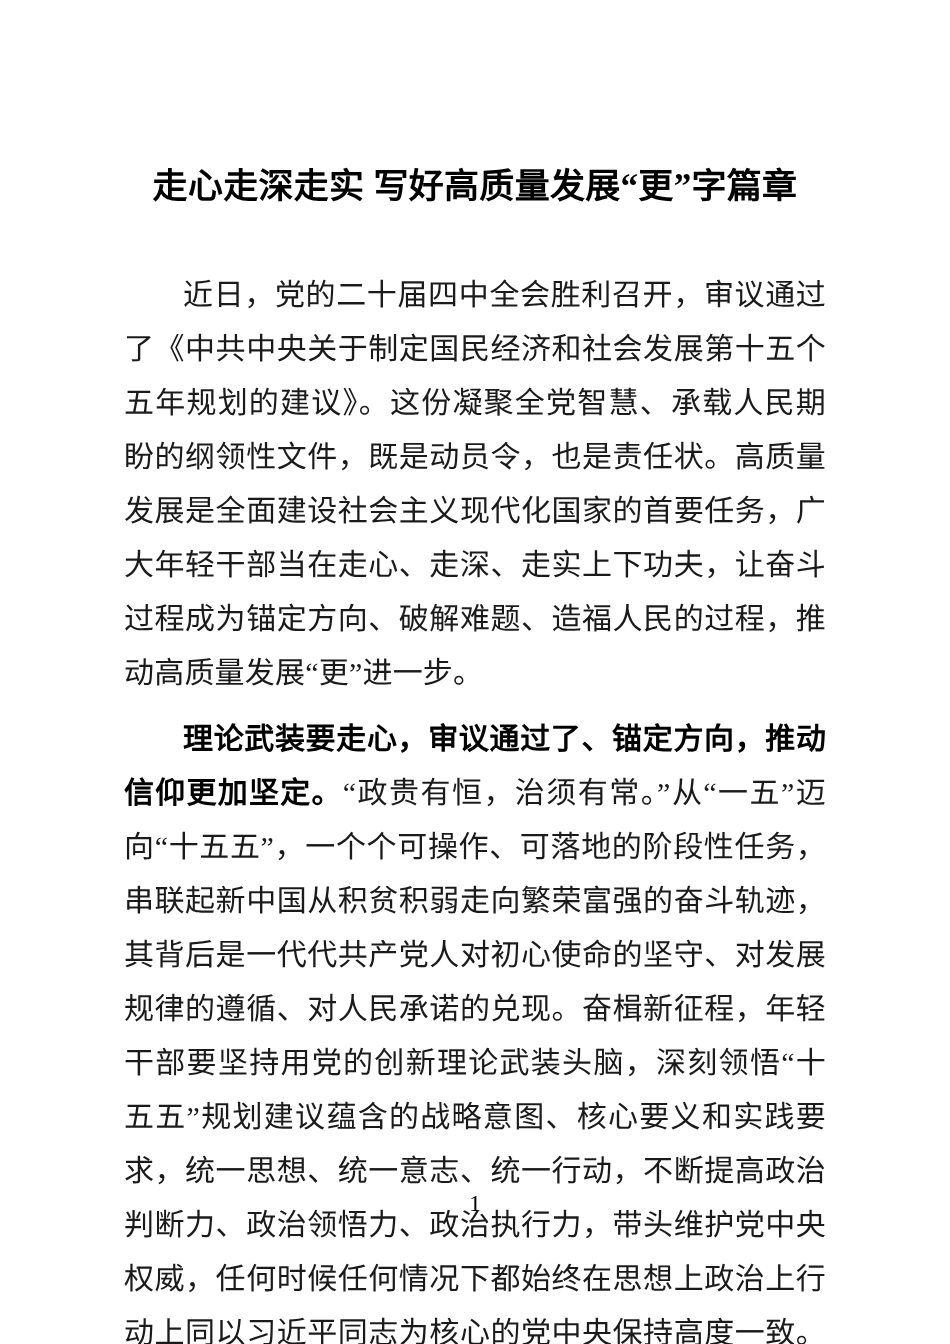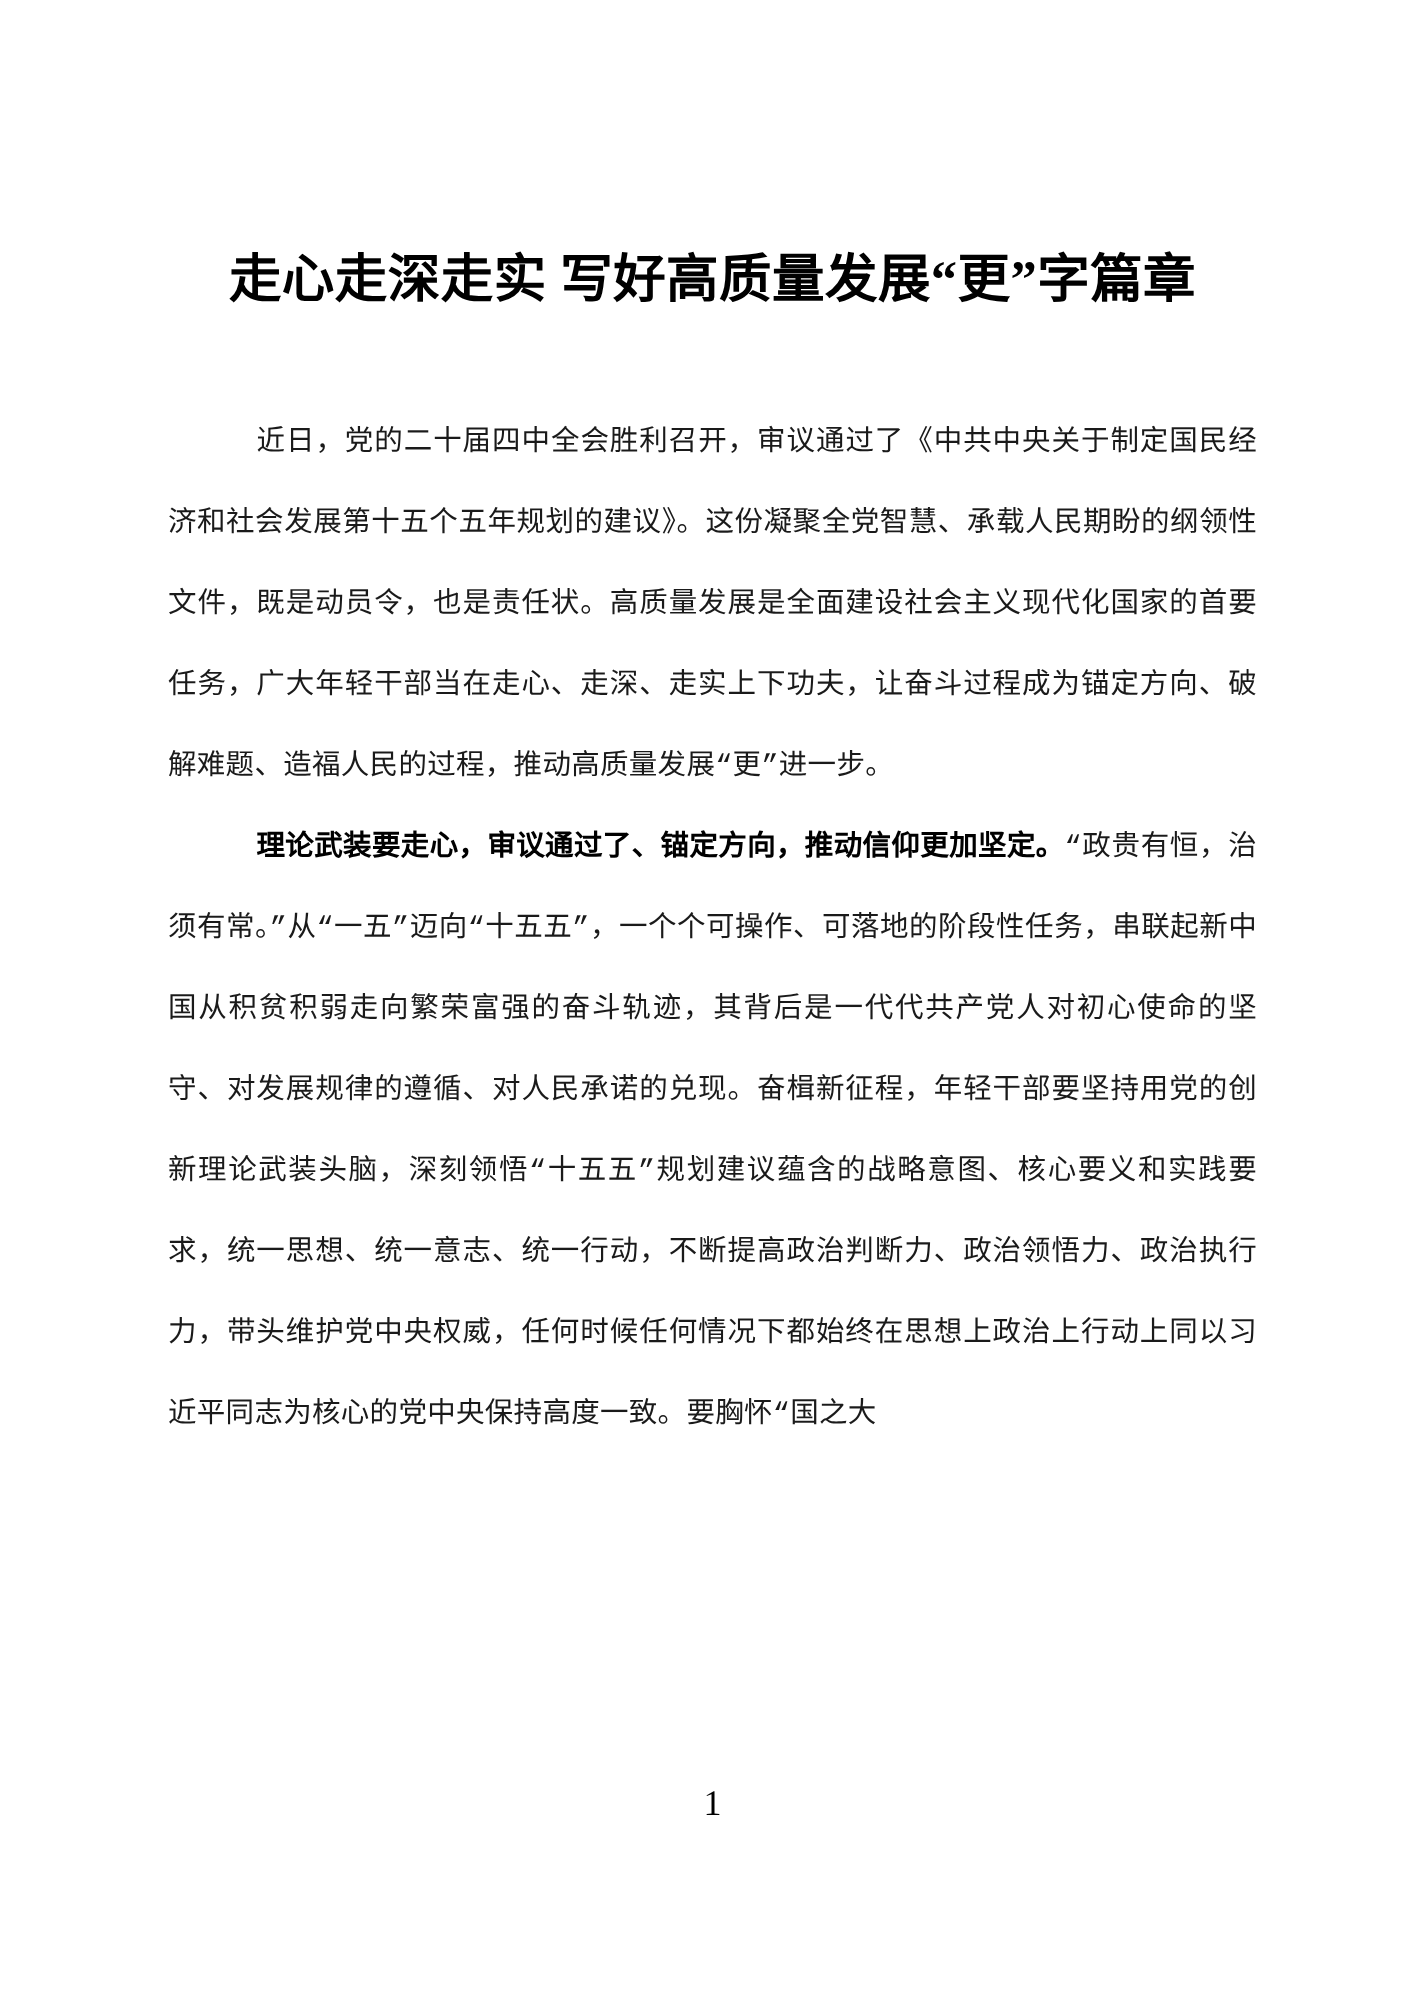--- a/index.html
+++ b/index.html
@@ -43,27 +43,27 @@
     line-height: 49px;
     text-align: center;
     letter-spacing: 0.3px;
     margin: 0;
     padding: 0 4px;
     color: #000;
   }
 
   
   .para {
-    font-family: Liberation Mono, monospace;
-    font-size: 19px;
+    font-family: Liberation Serif, serif;
+    font-size: 30px;
     line-height: 54px;
     text-align: justify;
     text-justify: inter-ideograph;
     text-indent: 59px;
-    margin: 0;
+    margin: 12px;
     letter-spacing: 0.2px;
     font-weight: 300;
     color: #1a1a1a;
   }
 
   .para.first {
     margin-top: 57px;
   }
 
   .para.second {

